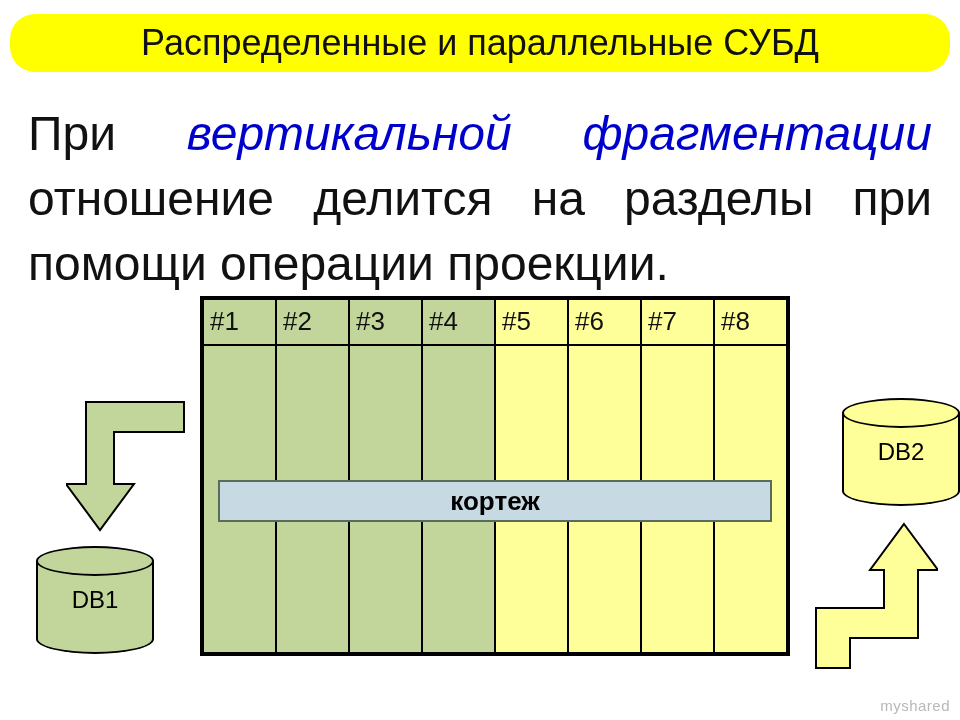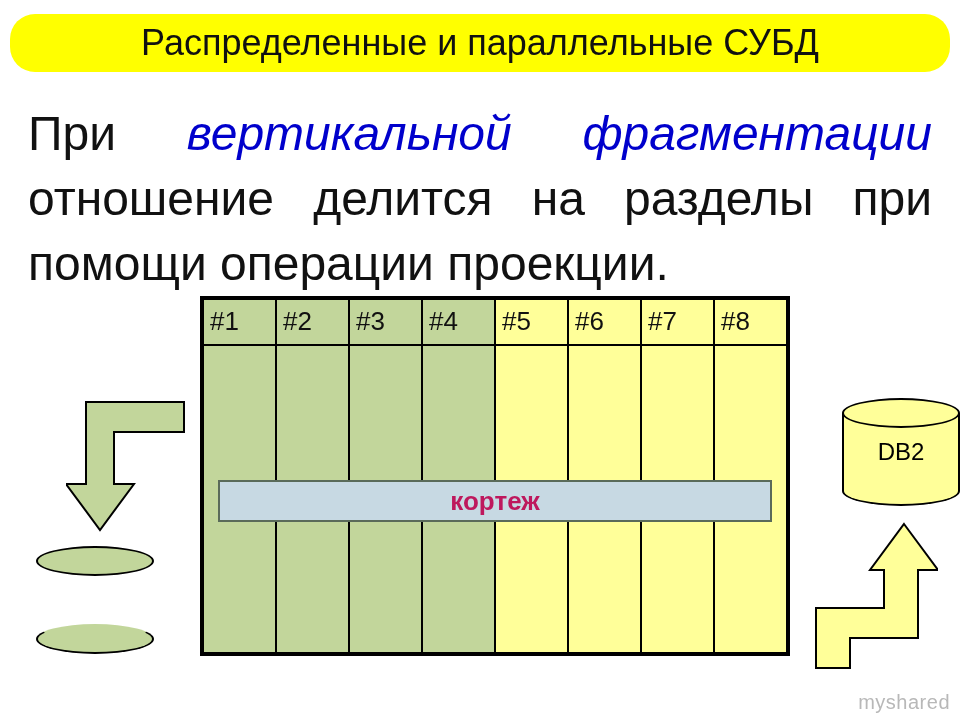--- a/index.html
+++ b/index.html
@@ -75,21 +75,21 @@
     left: 218px;
     width: 554px;
     height: 42px;
     background: #c7d9e3;
     border: 2px solid #5a6b5a;
     display: flex;
     align-items: center;
     justify-content: center;
     font-size: 26px;
     font-weight: bold;
-    color: #be185d;
+    color: #000000;
   }
 
   
   .cyl {
     position: absolute;
     width: 118px;
     height: 108px;
   }
   .cyl .top {
     position: absolute;
@@ -127,21 +127,21 @@
   .db2 { left: 842px; top: 398px; }
 
   
   .arrow { position: absolute; }
   .arrow svg { display: block; }
 
   .watermark {
     position: absolute;
     right: 10px;
     bottom: 6px;
-    font-size: 20px;
+    font-size: 15px;
     color: #b8b8b8;
     letter-spacing: 0.5px;
   }
 </style>
 </head>
 <body>
 
 <div class="title-bar">Распределенные и параллельные СУБД</div>
 
 <div class="body-text">
@@ -180,20 +180,21 @@
   <div class="col yellow">
     <div class="hdr">#8</div>
     <div class="body-cell"></div>
   </div>
 </div>
 
 <div class="tuple">кортеж</div>
 
 <div class="cyl cyl-green db1">
   <div class="top"></div>
+  <div class="mid">DB1</div>
   <div class="bot"></div>
 </div>
 
 <div class="cyl cyl-yellow db2">
   <div class="top"></div>
   <div class="mid">DB2</div>
   <div class="bot"></div>
 </div>
 
 <div class="arrow" style="left:66px; top:398px;">

